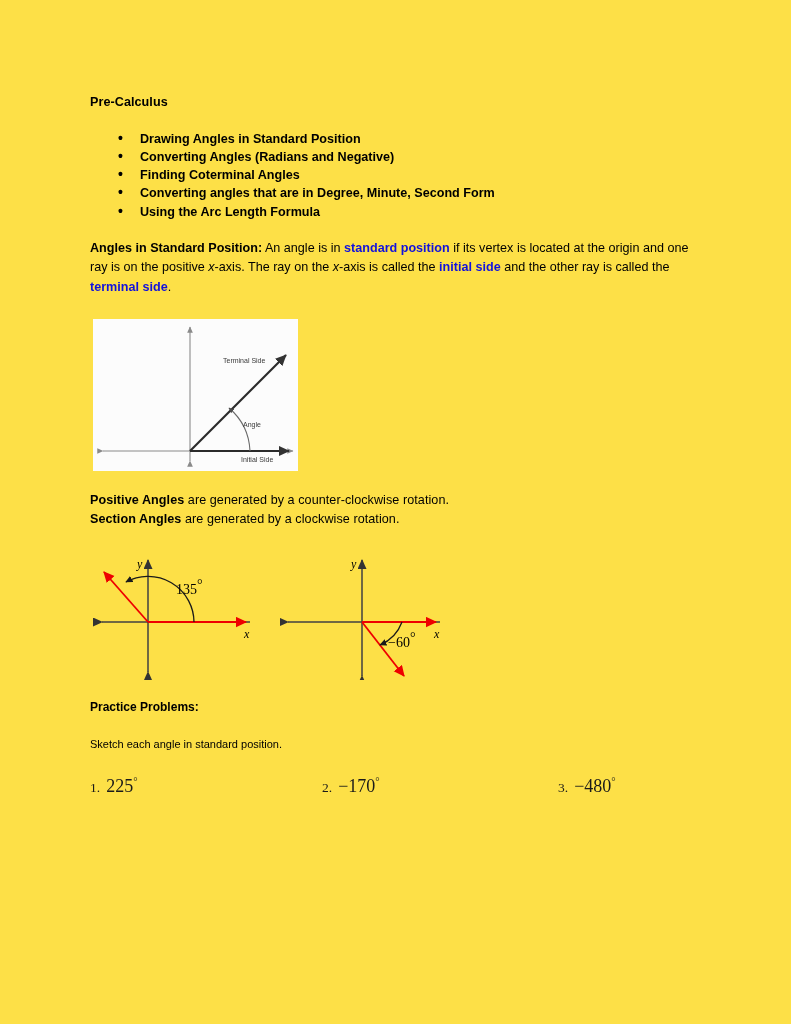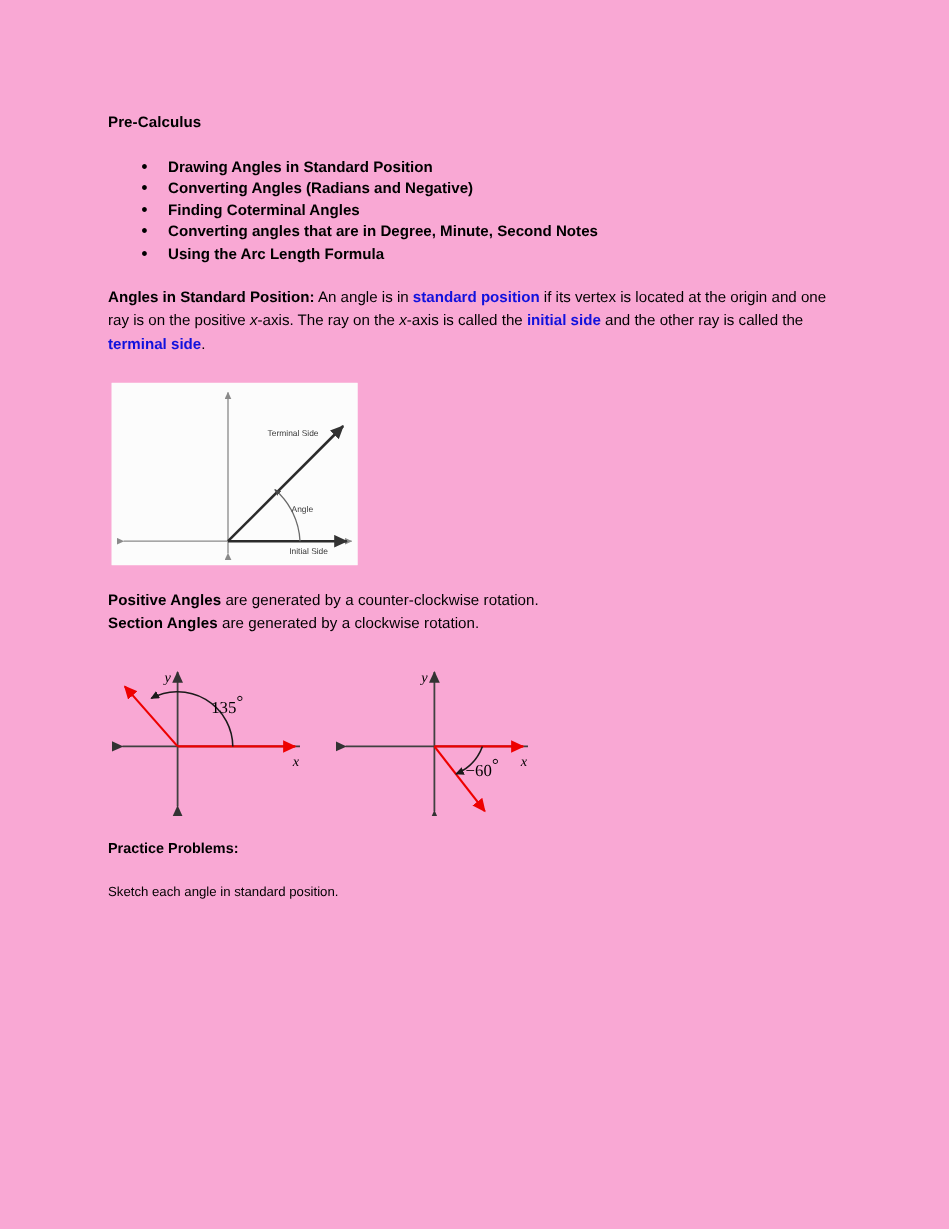--- a/index.html
+++ b/index.html
@@ -12,21 +12,21 @@
     width: 791px;
     height: 1024px;
     position: relative;
     font-family: "Liberation Sans", sans-serif;
     color: #000000;
     overflow: hidden;
   }
   .page {
     position: absolute;
     inset: 0;
-    background: #f9a8d4;
+    background: #fde047;
   }
   .content {
     position: absolute;
     left: 90px;
     top: 93px;
     width: 620px;
   }
 
   
   .doc-line {
@@ -177,21 +177,21 @@
       <li>
         <span class="bullet">•</span>
         <span>Converting Angles (Radians and Negative)</span>
       </li>
       <li>
         <span class="bullet">•</span>
         <span>Finding Coterminal Angles</span>
       </li>
       <li>
         <span class="bullet">•</span>
-        <span>Converting angles that are in Degree, Minute, Second Notes</span>
+        <span>Converting angles that are in Degree, Minute, Second Form</span>
       </li>
       <li>
         <span class="bullet">•</span>
         <span>Using the Arc Length Formula</span>
       </li>
     </ul>
 
     <div class="spacer-18"></div>
 
     <div class="para"><span class="bold">Angles in Standard Position:</span><span>  An angle is in </span><span class="blue">standard position</span><span> if its vertex is located at the origin and one ray is on the positive </span><span class="ital">x</span><span>-axis. The ray on the </span><span class="ital">x</span><span>-axis is called the </span><span class="blue">initial side</span><span> and the other ray is called the </span><span class="blue">terminal side</span><span>.</span></div>
@@ -319,15 +319,20 @@
       </div>
     </div>
 
     <div style="height:18px"></div>
 
     <div class="practice-head">Practice Problems:</div>
     <div style="height:18px"></div>
     <div class="practice-sub">Sketch each angle in standard position.</div>
     <div style="height:22px"></div>
 
+    <div class="problem-row">
+      <div class="problem p1"><span class="num">1.</span><span class="val">225</span><span class="deg">°</span></div>
+      <div class="problem p2"><span class="num">2.</span><span class="val">−170</span><span class="deg">°</span></div>
+      <div class="problem p3"><span class="num">3.</span><span class="val">−480</span><span class="deg">°</span></div>
+    </div>
 
   </div>
 </div>
 
 </body></html>

